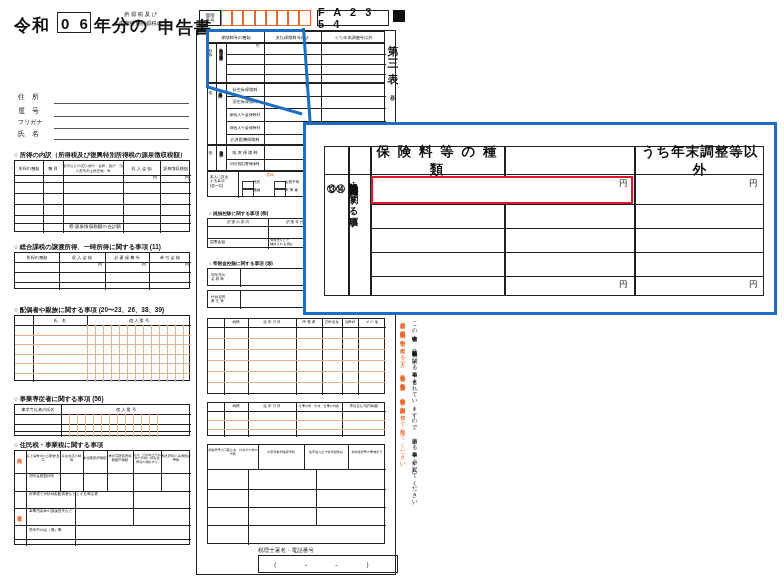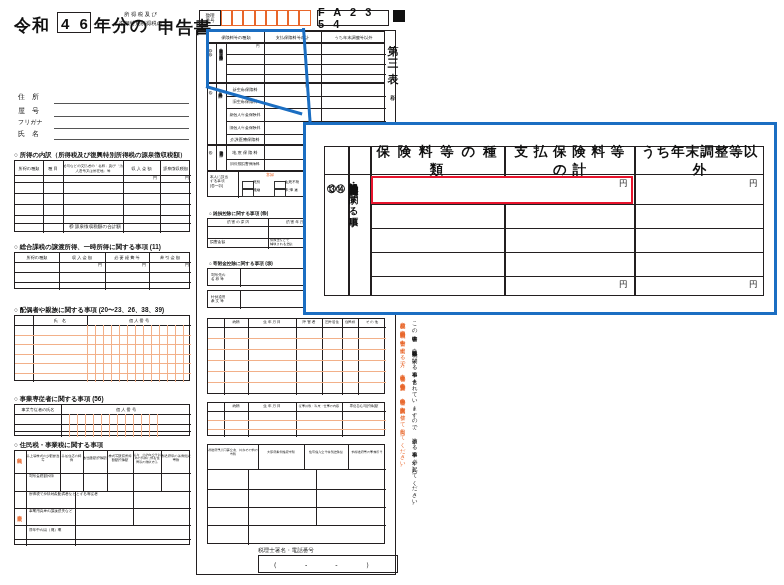--- a/index.html
+++ b/index.html
@@ -27,21 +27,21 @@
   .sidetxt{position:absolute;writing-mode:vertical-rl;font-size:5.4px;color:#e8662a;line-height:1.15;letter-spacing:0.4px;}
   .sidetxt2{position:absolute;writing-mode:vertical-rl;font-size:5.4px;color:#111;line-height:1.15;letter-spacing:0.4px;}
 </style>
 </head>
 <body>
 
 <div class="form">
 
   <div class="ttl hdr-title abs" style="left:14px;top:14px;">令和</div>
   <div class="bx" style="left:57px;top:12px;width:34px;height:21px;"></div>
-  <div class="abs" style="left:61px;top:15px;font-size:15px;font-weight:bold;letter-spacing:3px;">4 6</div>
+  <div class="abs" style="left:61px;top:15px;font-size:15px;font-weight:bold;letter-spacing:3px;">0 6</div>
   <div class="ttl hdr-title abs" style="left:94px;top:14px;">年分の</div>
   <div class="abs" style="left:124px;top:11px;font-size:5.4px;line-height:1.15;text-align:center;">所 得 税 及 び</div>
   <div class="abs" style="left:119px;top:20px;font-size:5.4px;line-height:1.15;">復興特別所得税の</div>
   <div class="ttl hdr-title abs" style="left:158px;top:16px;">申告書</div>
 
   <div class="abs" style="left:199px;top:10px;width:22px;height:16px;border:1px solid #231f20;box-sizing:border-box;font-size:4.6px;line-height:1.15;text-align:center;padding-top:2px;">整理<br>番号</div>
   <div class="abs" style="left:221px;top:10px;width:90px;height:16px;">
     <div class="numbox" style="left:0;top:0;width:11.2px;height:16px;"></div>
     <div class="numbox" style="left:11.2px;top:0;width:11.2px;height:16px;"></div>
     <div class="numbox" style="left:22.4px;top:0;width:11.2px;height:16px;"></div>
@@ -352,21 +352,20 @@
       <div class="abs" style="left:46px;top:0;width:1.5px;height:150px;background:#231f20;"></div>
       <div class="abs" style="left:180px;top:0;width:1.5px;height:150px;background:#231f20;"></div>
       <div class="abs" style="left:310px;top:0;width:1.5px;height:150px;background:#231f20;"></div>
 
       <div class="abs" style="left:46px;top:58px;width:394px;height:1.2px;background:#231f20;"></div>
       <div class="abs" style="left:46px;top:82px;width:394px;height:1.2px;background:#231f20;"></div>
       <div class="abs" style="left:46px;top:106px;width:394px;height:1.2px;background:#231f20;"></div>
       <div class="abs" style="left:46px;top:130px;width:394px;height:1.2px;background:#231f20;"></div>
 
       <div class="abs center" style="left:47px;top:0;width:133px;height:29px;font-size:13.5px;font-weight:bold;letter-spacing:2px;">保 険 料 等 の 種 類</div>
-      <div class="abs center" style="left:182px;top:0;width:128px;height:29px;font-size:13.5px;font-weight:bold;letter-spacing:1px;">支 払 保 険 料 等 の 計</div>
       <div class="abs center" style="left:312px;top:0;width:128px;height:29px;font-size:13.5px;font-weight:bold;letter-spacing:1px;">うち年末調整等以外</div>
 
       <div class="abs center" style="left:0;top:29px;width:24px;height:29px;font-size:9px;font-weight:bold;">⑬⑭</div>
 
       <div class="redbx" style="left:47px;top:30px;width:262px;height:28px;"></div>
 
       <div class="abs" style="left:295px;top:32px;font-size:8.5px;">円</div>
       <div class="abs" style="left:425px;top:32px;font-size:8.5px;">円</div>
       <div class="abs" style="left:295px;top:133px;font-size:8.5px;">円</div>
       <div class="abs" style="left:425px;top:133px;font-size:8.5px;">円</div>

